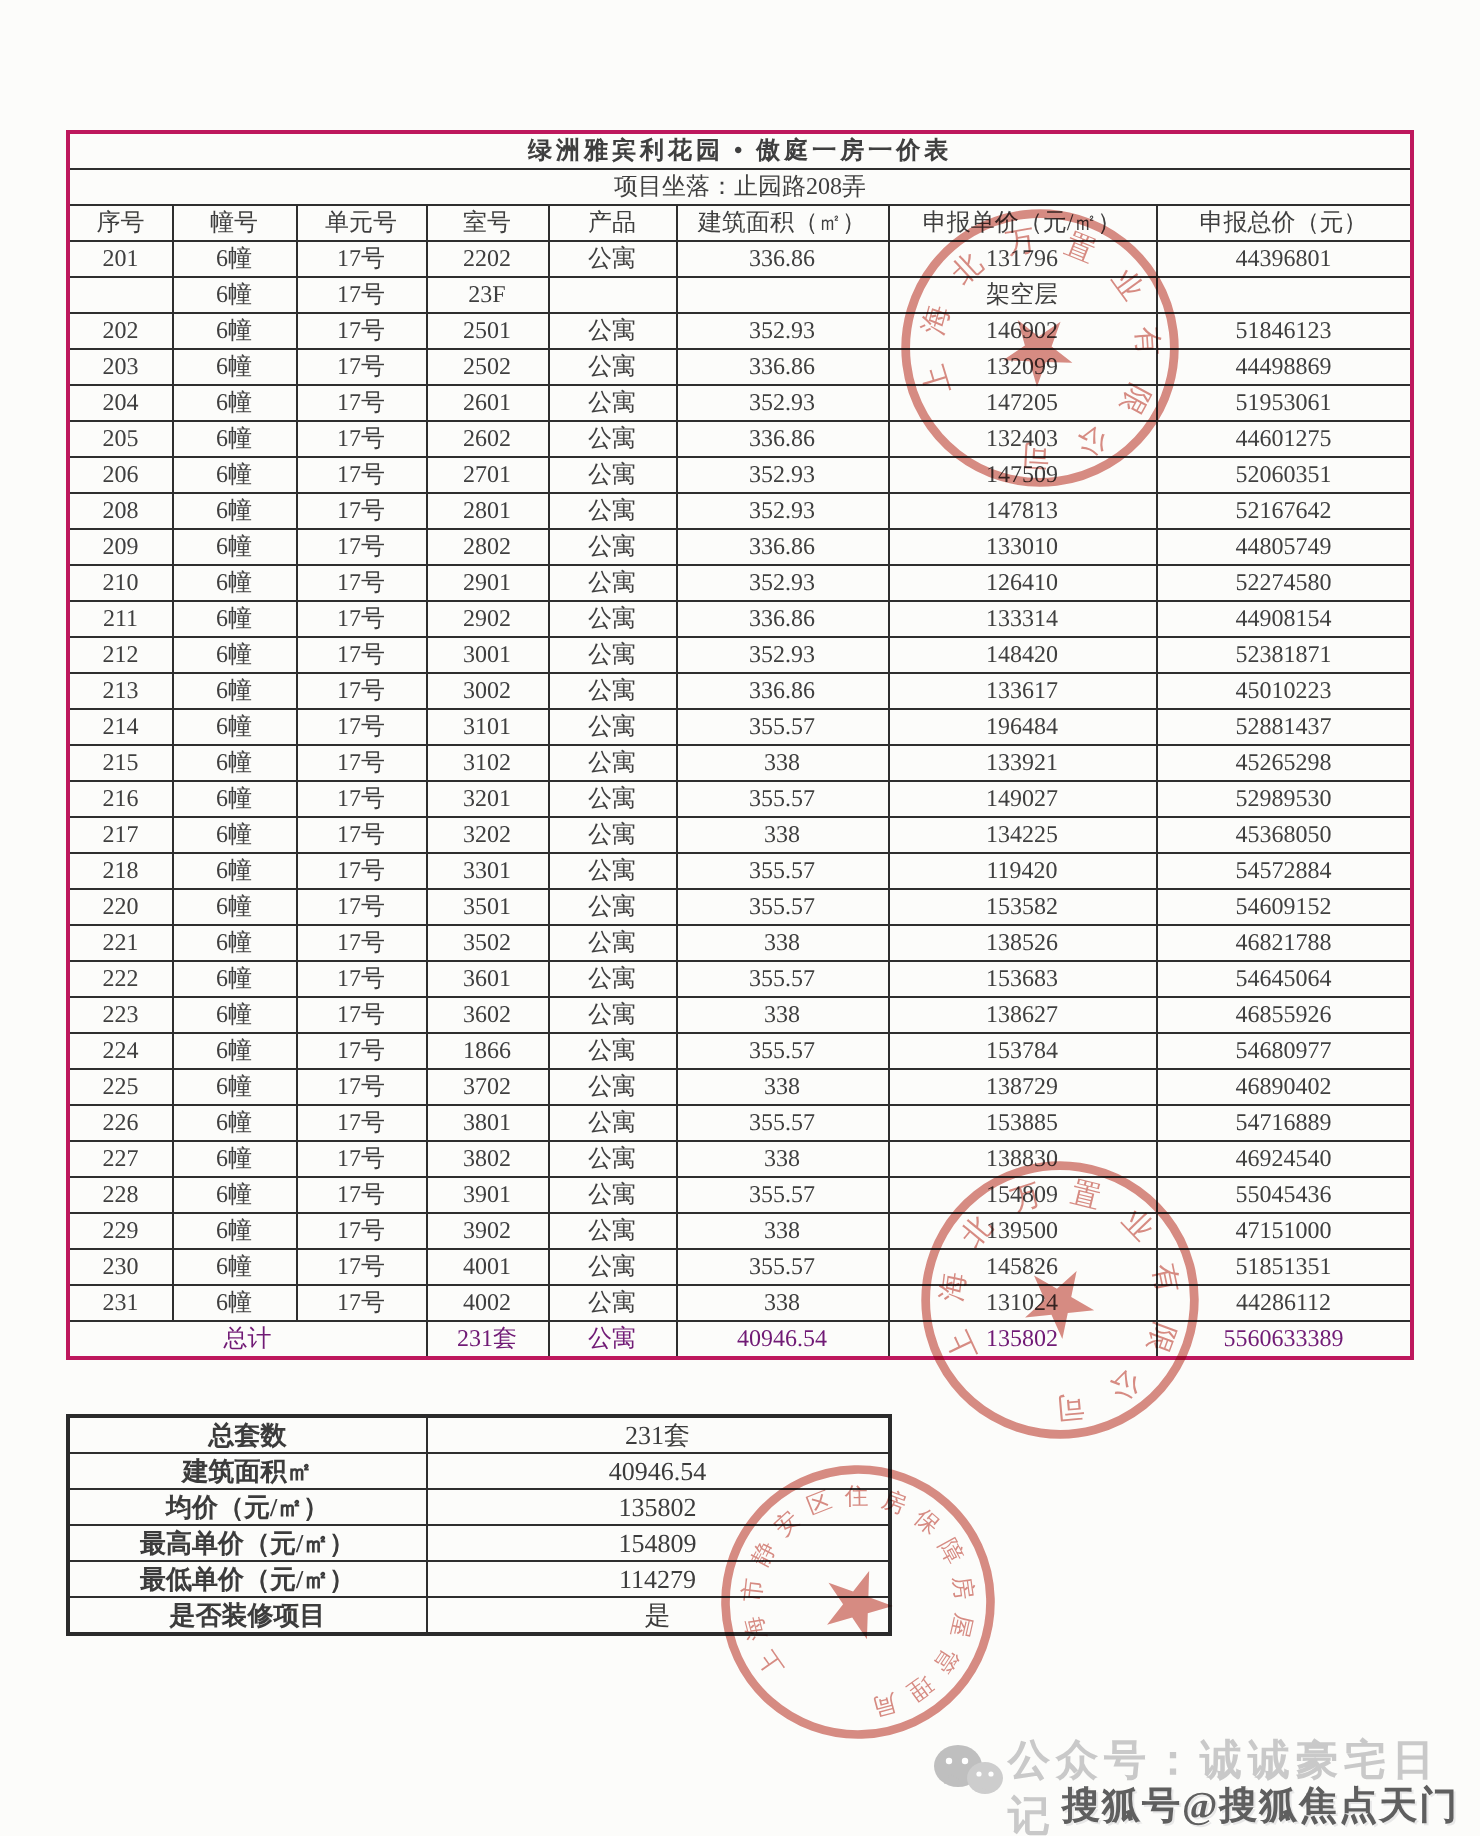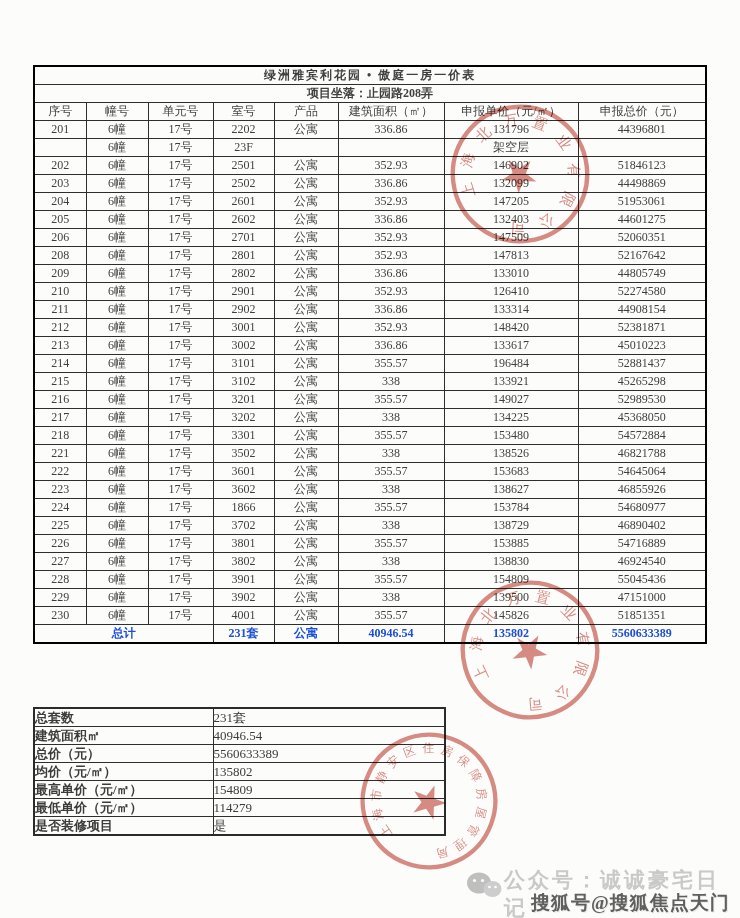--- a/index.html
+++ b/index.html
@@ -1,28 +1,28 @@
 <!DOCTYPE html>
 <html><head>
 <meta charset="utf-8">
 <style>
   html,body{margin:0;padding:0;}
   body{width:740px;height:918px;background:#ffffff;overflow:hidden;
        font-family:"Liberation Serif","DejaVu Serif",serif;color:#3b3b3b;}
   .page{position:relative;width:740px;height:918px;background:#fcfcfa;}
   table{border-collapse:collapse;position:absolute;table-layout:fixed;}
-  .price-table{left:33px;top:65px;width:672px;border:2px solid #000000;}
+  .price-table{left:33px;top:65px;width:672px;border:2px solid #be185d;}
   .price-table td{border:1px solid #2e2e2e;text-align:center;vertical-align:middle;
       font-size:12px;height:17px;line-height:15px;padding:0;overflow:hidden;white-space:nowrap;color:#3f3f3f;}
   .title-cell{font-size:21px;font-weight:bold;height:31px;line-height:31px;letter-spacing:2px;color:#2c2c2c;}
-  .subtitle-cell{font-size:13px;font-weight:bold;height:18px;line-height:18px;color:#2f2f2f;}
+  .subtitle-cell{font-size:13px;font-weight:normal;height:18px;line-height:18px;color:#2f2f2f;}
   .header-cell{font-size:12.5px;height:23px;line-height:22px;color:#333;}
-  .total-row td{font-weight:bold;color:#1d4ed8;}
+  .total-row td{font-weight:normal;color:#701a75;}
   .summary-table{left:33px;top:707px;width:411px;border:2px solid #2b2b2b;}
-  .summary-table td{border:1px solid #2e2e2e;font-size:13px;height:17px;line-height:16px;padding:0;color:#3c3c3c;}
+  .summary-table td{border:1px solid #2e2e2e;text-align:center;font-size:13px;height:17px;line-height:16px;padding:0;color:#3c3c3c;}
   .summary-label{font-weight:600;color:#2d2d2d;}
   .seal{position:absolute;color:#c2463a;opacity:0.62;mix-blend-mode:multiply;
         pointer-events:none;z-index:5;}
   .footer-wechat{position:absolute;left:504px;top:866px;font-size:21px;letter-spacing:3px;
         color:#c9c9c9;font-weight:bold;z-index:2;}
   .wechat-icon{position:absolute;left:466px;top:871px;z-index:2;}
   .footer-sohu{position:absolute;left:531px;top:890px;font-size:19px;font-weight:bold;
         color:#5f5f5f;letter-spacing:1px;z-index:6;text-shadow:1px 1px 0 #e8e8e8;}
 </style>
 </head>
@@ -230,22 +230,32 @@
           <td>134225</td>
           <td>45368050</td>
         </tr>
         <tr>
           <td>218</td>
           <td>6幢</td>
           <td>17号</td>
           <td>3301</td>
           <td>公寓</td>
           <td>355.57</td>
-          <td>153480</td>
+          <td>119420</td>
           <td>54572884</td>
+        </tr>
+        <tr>
+          <td>220</td>
+          <td>6幢</td>
+          <td>17号</td>
+          <td>3501</td>
+          <td>公寓</td>
+          <td>355.57</td>
+          <td>153582</td>
+          <td>54609152</td>
         </tr>
         <tr>
           <td>221</td>
           <td>6幢</td>
           <td>17号</td>
           <td>3502</td>
           <td>公寓</td>
           <td>338</td>
           <td>138526</td>
           <td>46821788</td>
@@ -332,20 +342,30 @@
         </tr>
         <tr>
           <td>230</td>
           <td>6幢</td>
           <td>17号</td>
           <td>4001</td>
           <td>公寓</td>
           <td>355.57</td>
           <td>145826</td>
           <td>51851351</td>
+        </tr>
+        <tr>
+          <td>231</td>
+          <td>6幢</td>
+          <td>17号</td>
+          <td>4002</td>
+          <td>公寓</td>
+          <td>338</td>
+          <td>131024</td>
+          <td>44286112</td>
         </tr>
       </tbody>
     <tbody>
       <tr class="total-row" id="total-row">
         <td colspan="3">总计</td>
       <td>231套</td>
           <td>公寓</td>
           <td>40946.54</td>
           <td>135802</td>
           <td>5560633389</td>
@@ -359,24 +379,20 @@
         <col style="width:232px">
       </colgroup>
     <tbody id="summary-body">
         <tr>
           <td class="summary-label">总套数</td>
           <td>231套</td>
         </tr>
         <tr>
           <td class="summary-label">建筑面积㎡</td>
           <td>40946.54</td>
-        </tr>
-        <tr>
-          <td class="summary-label">总价（元）</td>
-          <td>5560633389</td>
         </tr>
         <tr>
           <td class="summary-label">均价（元/㎡）</td>
           <td>135802</td>
         </tr>
         <tr>
           <td class="summary-label">最高单价（元/㎡）</td>
           <td>154809</td>
         </tr>
         <tr>

